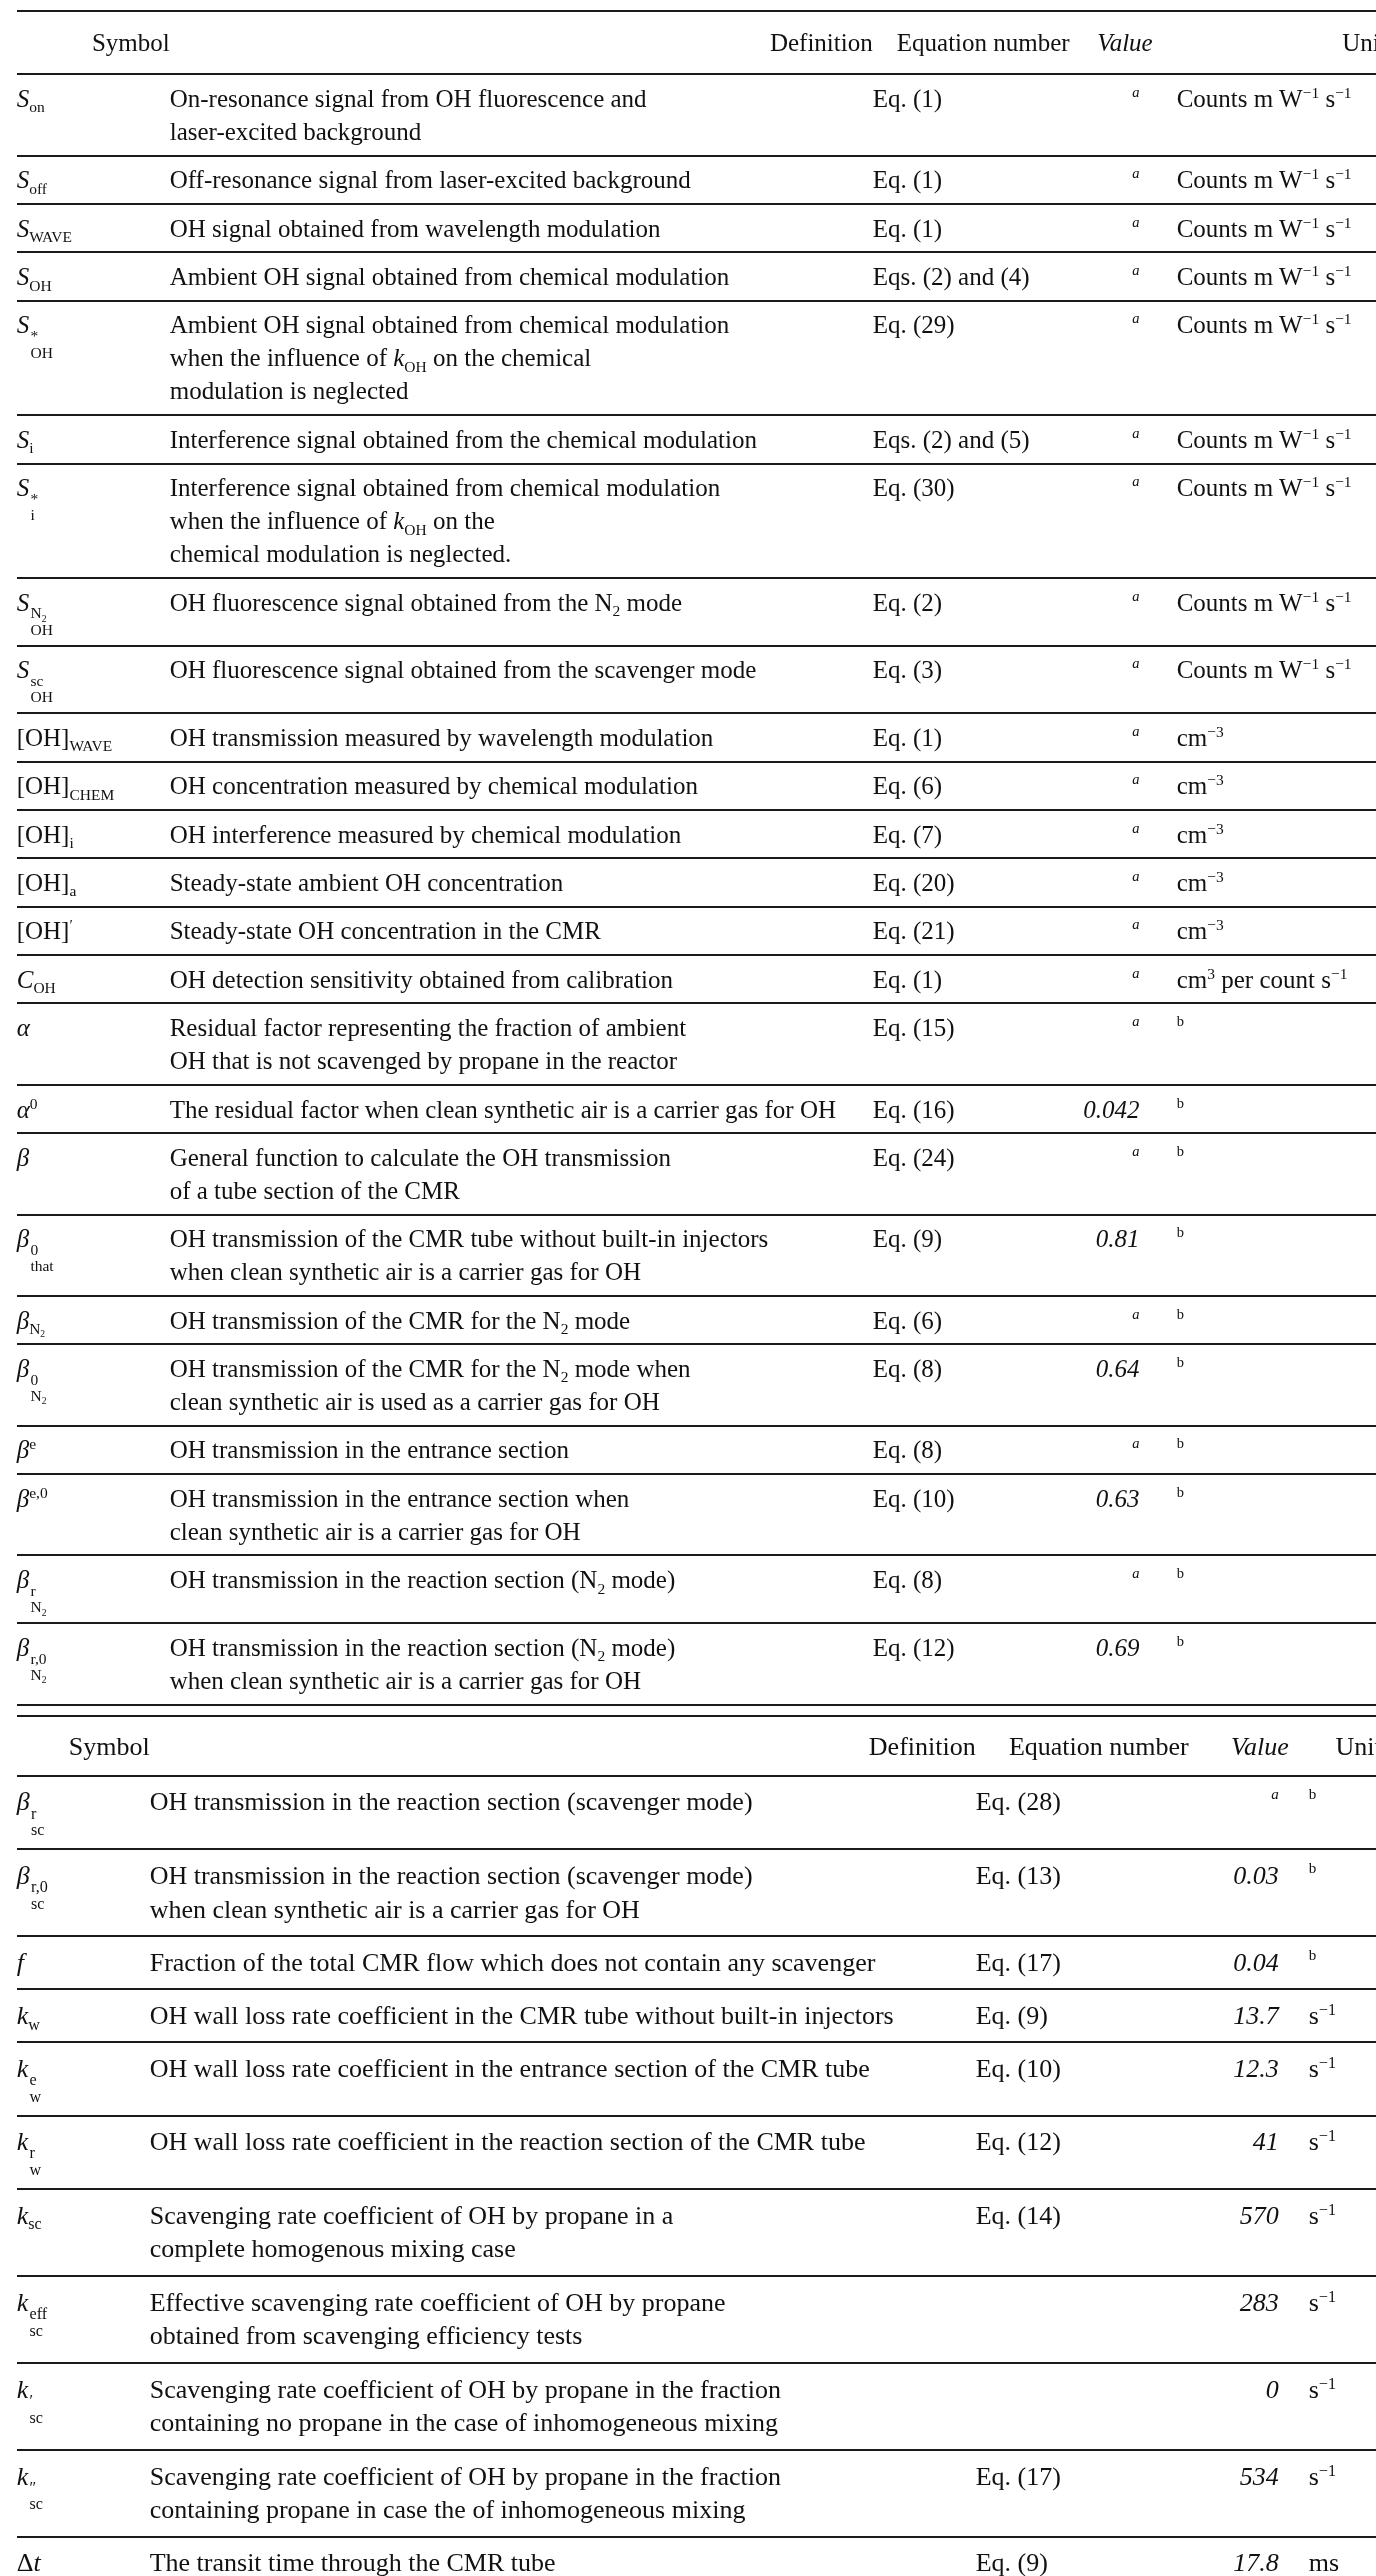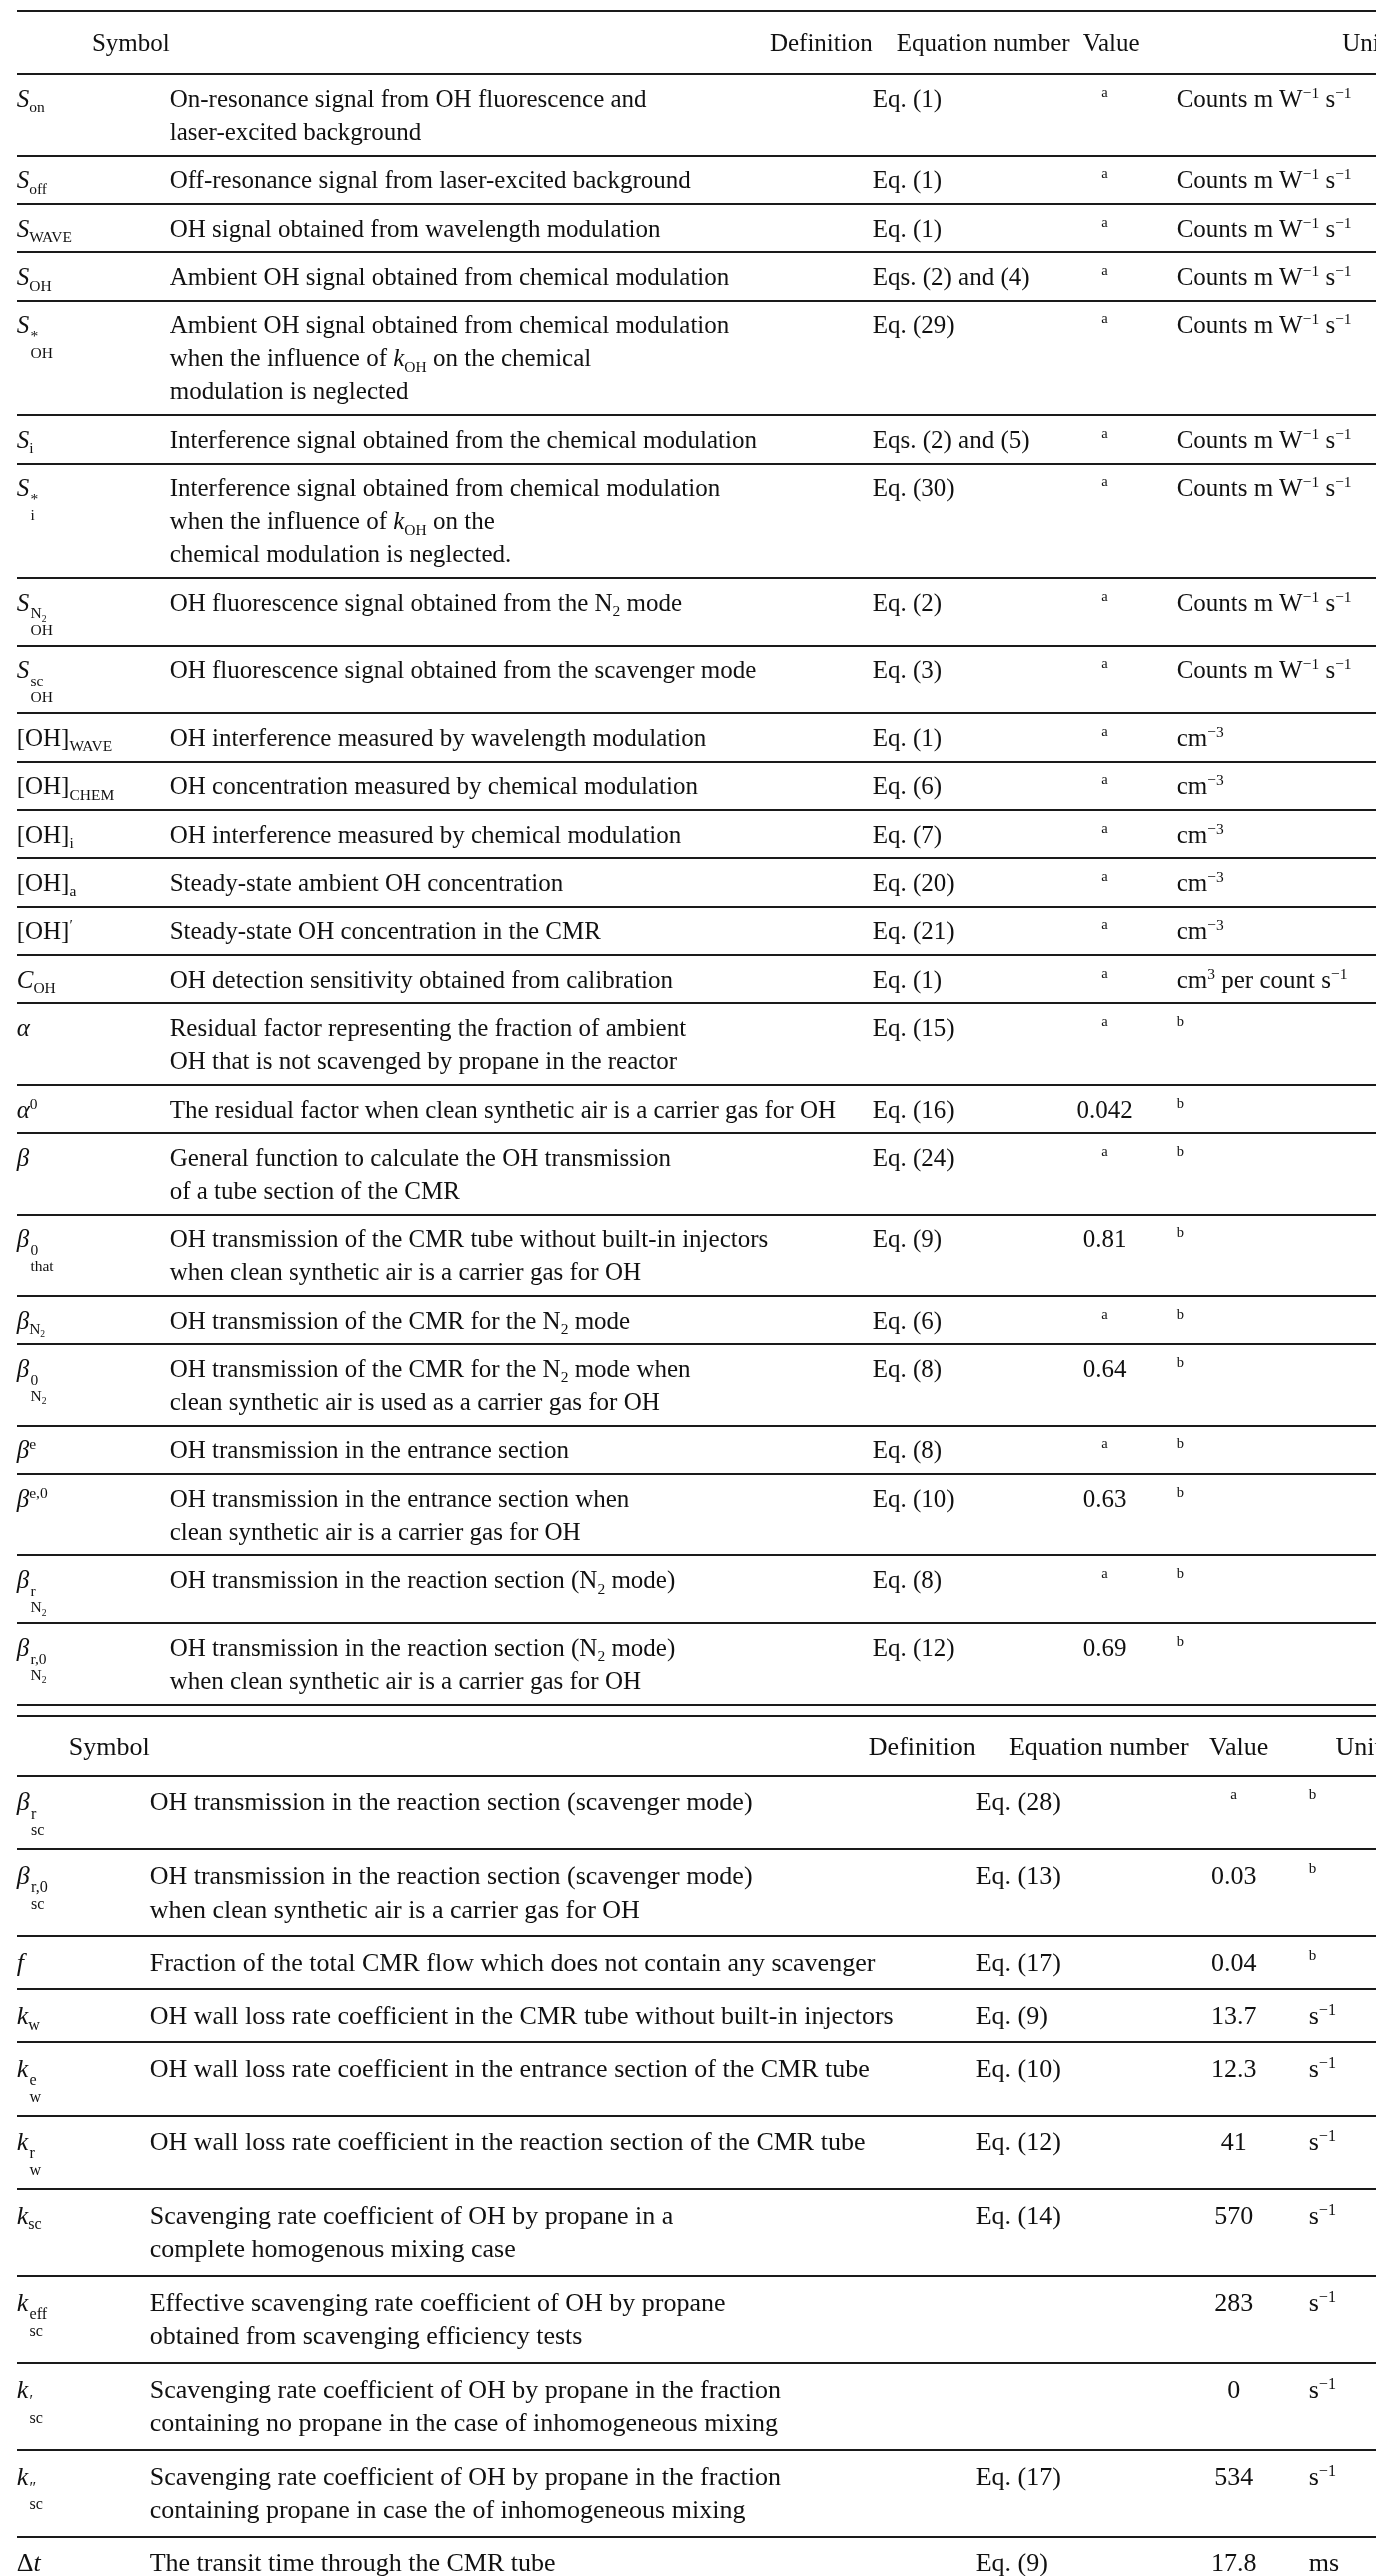--- a/index.html
+++ b/index.html
@@ -17,21 +17,21 @@
   .t2 td{padding:8.7px 0 8.7px 0;line-height:1.30;}
   table{border-top:2px solid #1a1a1a;}
   thead tr{border-bottom:2px solid #1a1a1a;}
   tbody tr{border-bottom:2px solid #1a1a1a;}
   
   .t1 .c-sym{width:153px;} .t1 .c-def{width:703px;} .t1 .c-eq{width:197px;}
   .t1 .c-val{width:83px;} .t1 .c-unit{width:210px;}
   
   .t2 .c-sym{width:133px;} .t2 .c-def{width:826px;} .t2 .c-eq{width:213px;}
   .t2 .c-val{width:100px;} .t2 .c-unit{width:73px;}
-  td.val,th.c-val{text-align:center;}
+  td.val,th.c-val{text-align:right;font-style:italic;}
   .t1 td.val{padding-right:13.3px;} .t2 td.val{padding-right:10px;}
   .t1 td.unit,.t1 th.c-unit{padding-left:24px;}
   .t2 td.unit,.t2 th.c-unit{padding-left:20px;}
   sub{font-size:0.62em;vertical-align:-0.35em;line-height:0;margin-top:20px;}
   sup{font-size:0.62em;vertical-align:0.55em;line-height:0;}
   sup.fn{font-size:0.58em;vertical-align:0.7em;line-height:0;}
   
   .ss{display:inline-flex;flex-direction:column;align-items:flex-start;
       vertical-align:-0.5em;font-size:0.62em;line-height:1.05;margin-left:1.3px;}
   .ss .u,.ss .b{display:block;}
@@ -124,21 +124,21 @@
               <span class="u">sc</span>
               <span class="b">OH</span>
             </span></td>
           <td class="def">OH fluorescence signal obtained from the scavenger mode</td>
           <td class="eq">Eq. (3)</td>
           <td class="val"><span></span><sup class="fn">a</sup></td>
           <td class="unit"><span>Counts m W<sup>−1</sup> s<sup>−1</sup></span><sup class="fn"></sup></td>
         </tr>
         <tr>
           <td class="sym">[OH]<sub>WAVE</sub></td>
-          <td class="def">OH interference measured by wavelength modulation</td>
+          <td class="def">OH transmission measured by wavelength modulation</td>
           <td class="eq">Eq. (1)</td>
           <td class="val"><span></span><sup class="fn">a</sup></td>
           <td class="unit"><span>cm<sup>−3</sup></span><sup class="fn"></sup></td>
         </tr>
         <tr>
           <td class="sym">[OH]<sub>CHEM</sub></td>
           <td class="def">OH concentration measured by chemical modulation</td>
           <td class="eq">Eq. (6)</td>
           <td class="val"><span></span><sup class="fn">a</sup></td>
           <td class="unit"><span>cm<sup>−3</sup></span><sup class="fn"></sup></td>

